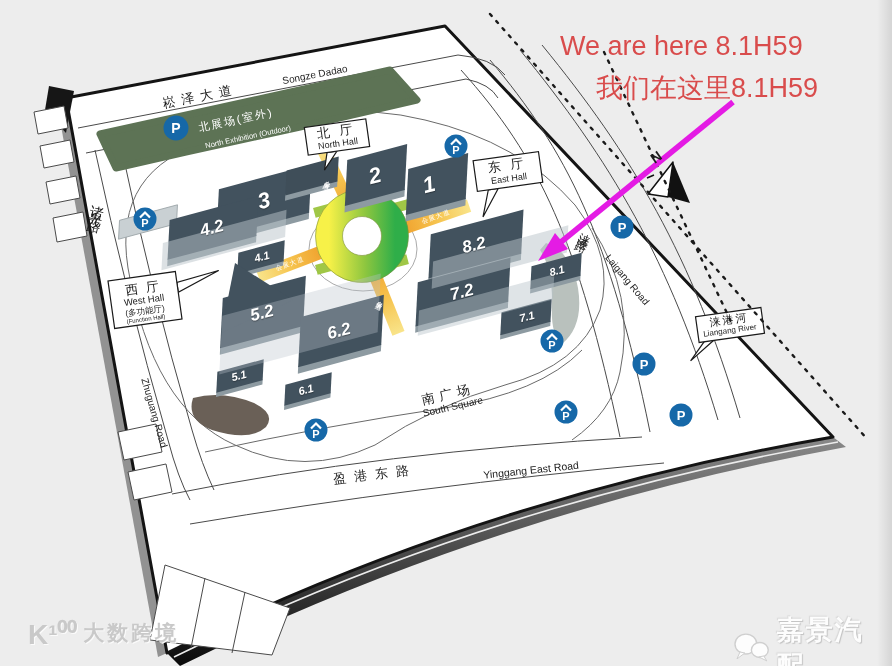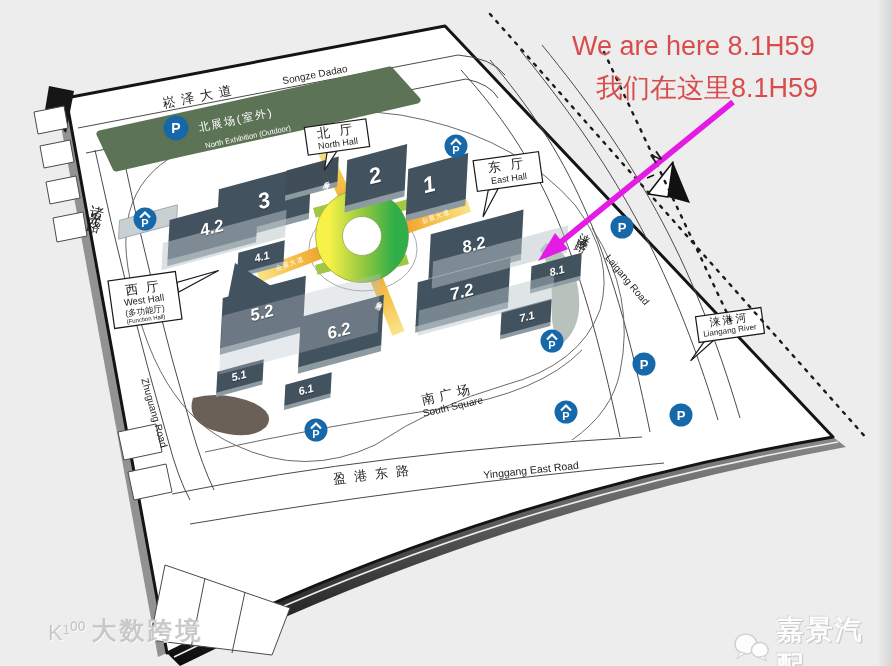--- a/index.html
+++ b/index.html
@@ -8,22 +8,22 @@
   .stage svg.map{position:absolute;left:0;top:0;}
   
   .L{position:absolute;white-space:nowrap;transform:translate(-50%,-50%) rotate(var(--r,0deg));
      color:#1c1c1c;line-height:1;}
   .vert{writing-mode:vertical-rl;text-orientation:upright;}
   .num{color:#fff;font-weight:bold;font-style:italic;text-shadow:0 1px 1px rgba(0,0,0,.35);}
   .white{color:#fff;}
   .axisLbl{color:#fff;font-size:6.5px;letter-spacing:1px;}
   .anno{position:absolute;white-space:nowrap;font-size:27px;color:#d94c4c;line-height:1.2;}
   .ft{position:absolute;display:flex;align-items:center;gap:6px;}
-  .wm-logo{font-size:22px;font-weight:normal;color:#c9c9c9;text-shadow:1px 1px 0 #fbfbfb;margin-left:20px;}
-  .wm-text{font-size:25px;font-weight:bold;color:#c9c9c9;letter-spacing:3px;text-shadow:1px 1px 0 #fbfbfb;}
+  .wm-logo{font-size:28px;font-weight:bold;color:#c9c9c9;text-shadow:1px 1px 0 #fbfbfb;}
+  .wm-text{font-size:21px;font-weight:bold;color:#c9c9c9;letter-spacing:3px;text-shadow:1px 1px 0 #fbfbfb;}
   .brand-text{font-size:27px;font-weight:bold;color:#fdfdfd;letter-spacing:2px;
               text-shadow:1px 1px 1px #c2c2c2,-1px -1px 1px #d8d8d8;}
   .edge-strip{position:absolute;right:0;top:0;width:15px;height:100%;
               background:linear-gradient(90deg,rgba(0,0,0,0),rgba(0,0,0,.10));}
 </style>
 </head>
 <body>
 
 <div class="stage">
 
@@ -279,21 +279,21 @@
     <line x1="490" y1="14" x2="868" y2="440"></line>
     <line x1="604" y1="52" x2="733" y2="326"></line>
   </g>
 
   <g>
     <line x1="733" y1="102" x2="561" y2="242" stroke="#e41be4" stroke-width="5.5"></line>
     <polygon points="538,261 555,233 568,249" fill="#e41be4"></polygon>
   </g>
 </svg>
 
-<div class="anno" style="left:572px;top:30px;">We are here 8.1H59</div>
+<div class="anno" style="left:560px;top:30px;">We are here 8.1H59</div>
 <div class="anno" style="left:596px;top:72px;">我们在这里8.1H59</div>
 
 <div class="L num" style="left:264px;top:201px;--r:-14deg;font-size:22px;">3</div>
 <div class="L num" style="left:375px;top:176px;--r:-14deg;font-size:22px;">2</div>
 <div class="L num" style="left:429px;top:185px;--r:-14deg;font-size:22px;">1</div>
 <div class="L num" style="left:212px;top:228px;--r:-14deg;font-size:17px;">4.2</div>
 <div class="L num" style="left:262px;top:257px;--r:-14deg;font-size:11px;">4.1</div>
 <div class="L num" style="left:474px;top:245px;--r:-14deg;font-size:17px;">8.2</div>
 <div class="L num" style="left:557px;top:271px;--r:-14deg;font-size:11px;">8.1</div>
 <div class="L num" style="left:462px;top:292px;--r:-14deg;font-size:17px;">7.2</div>

